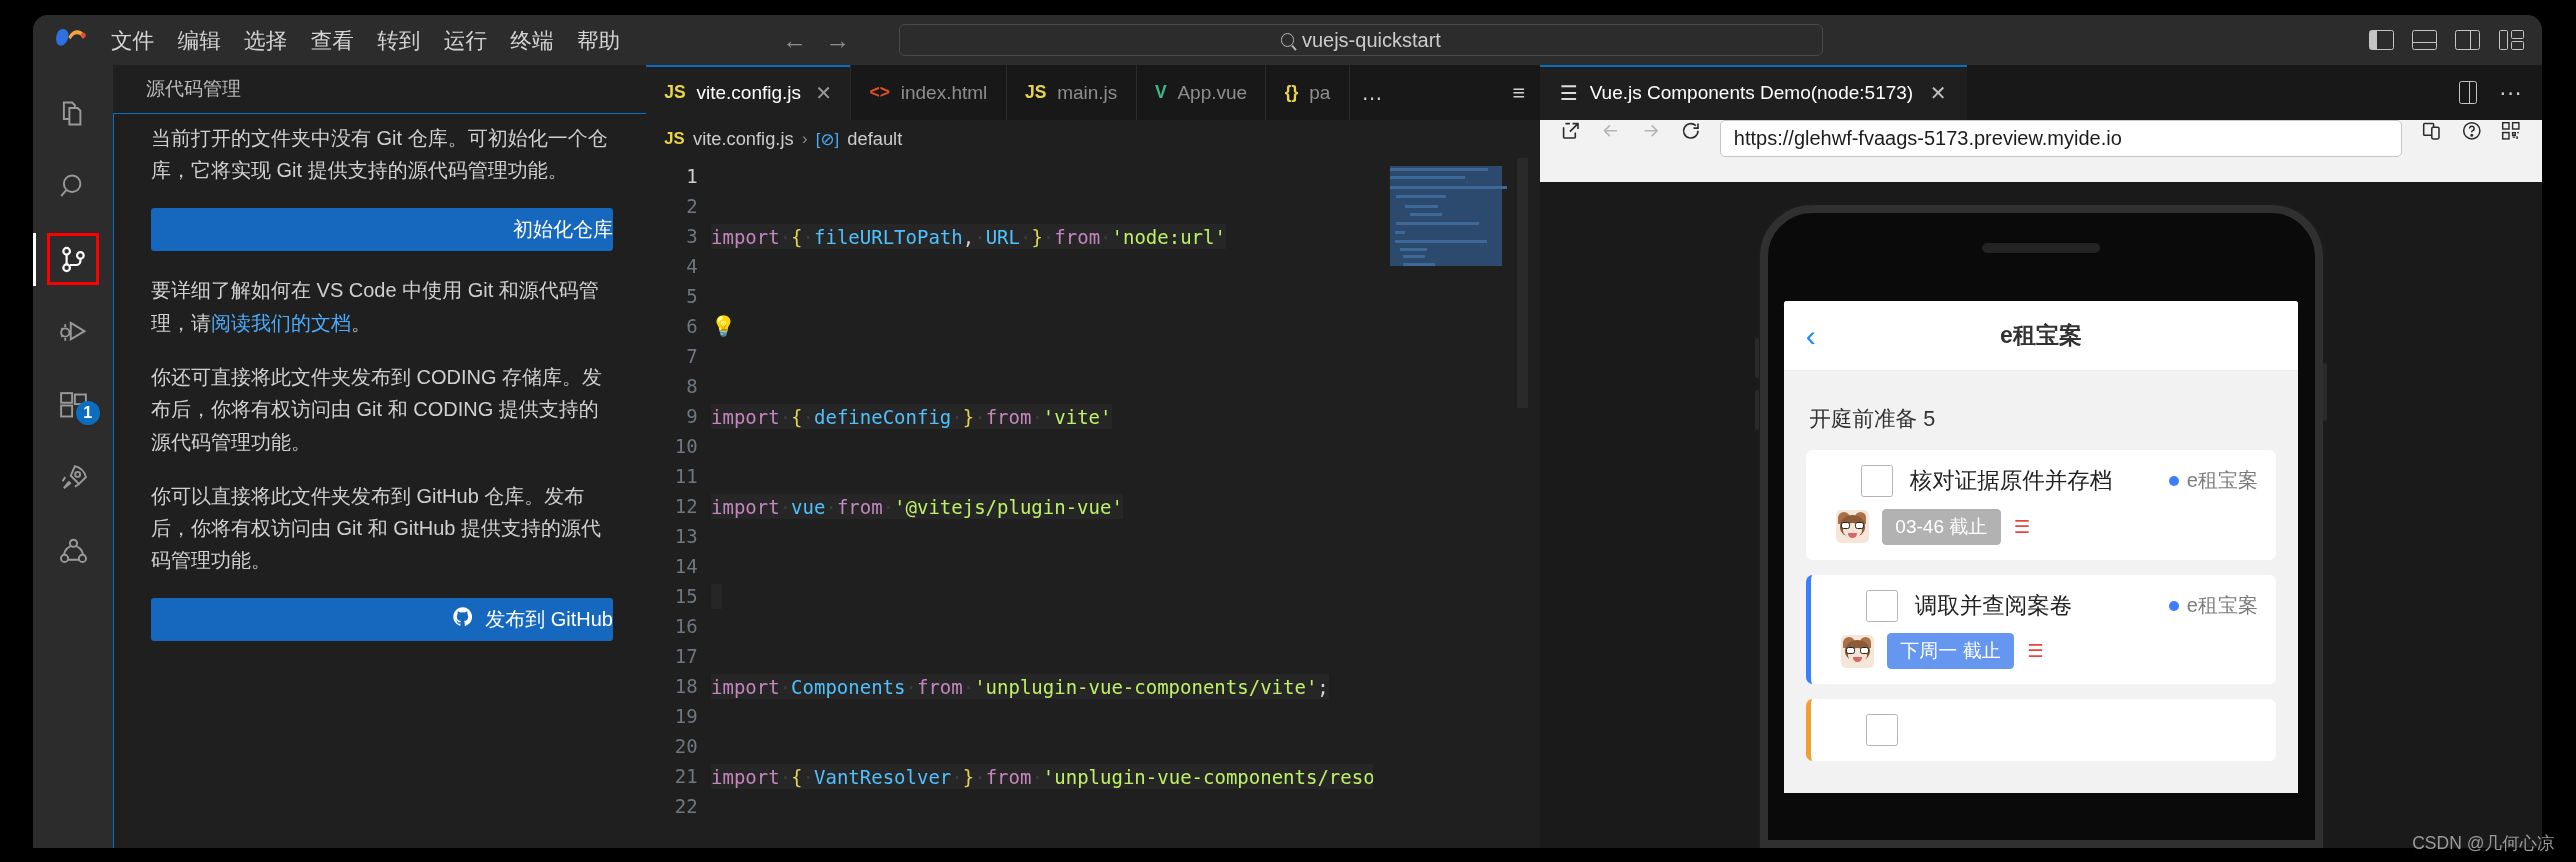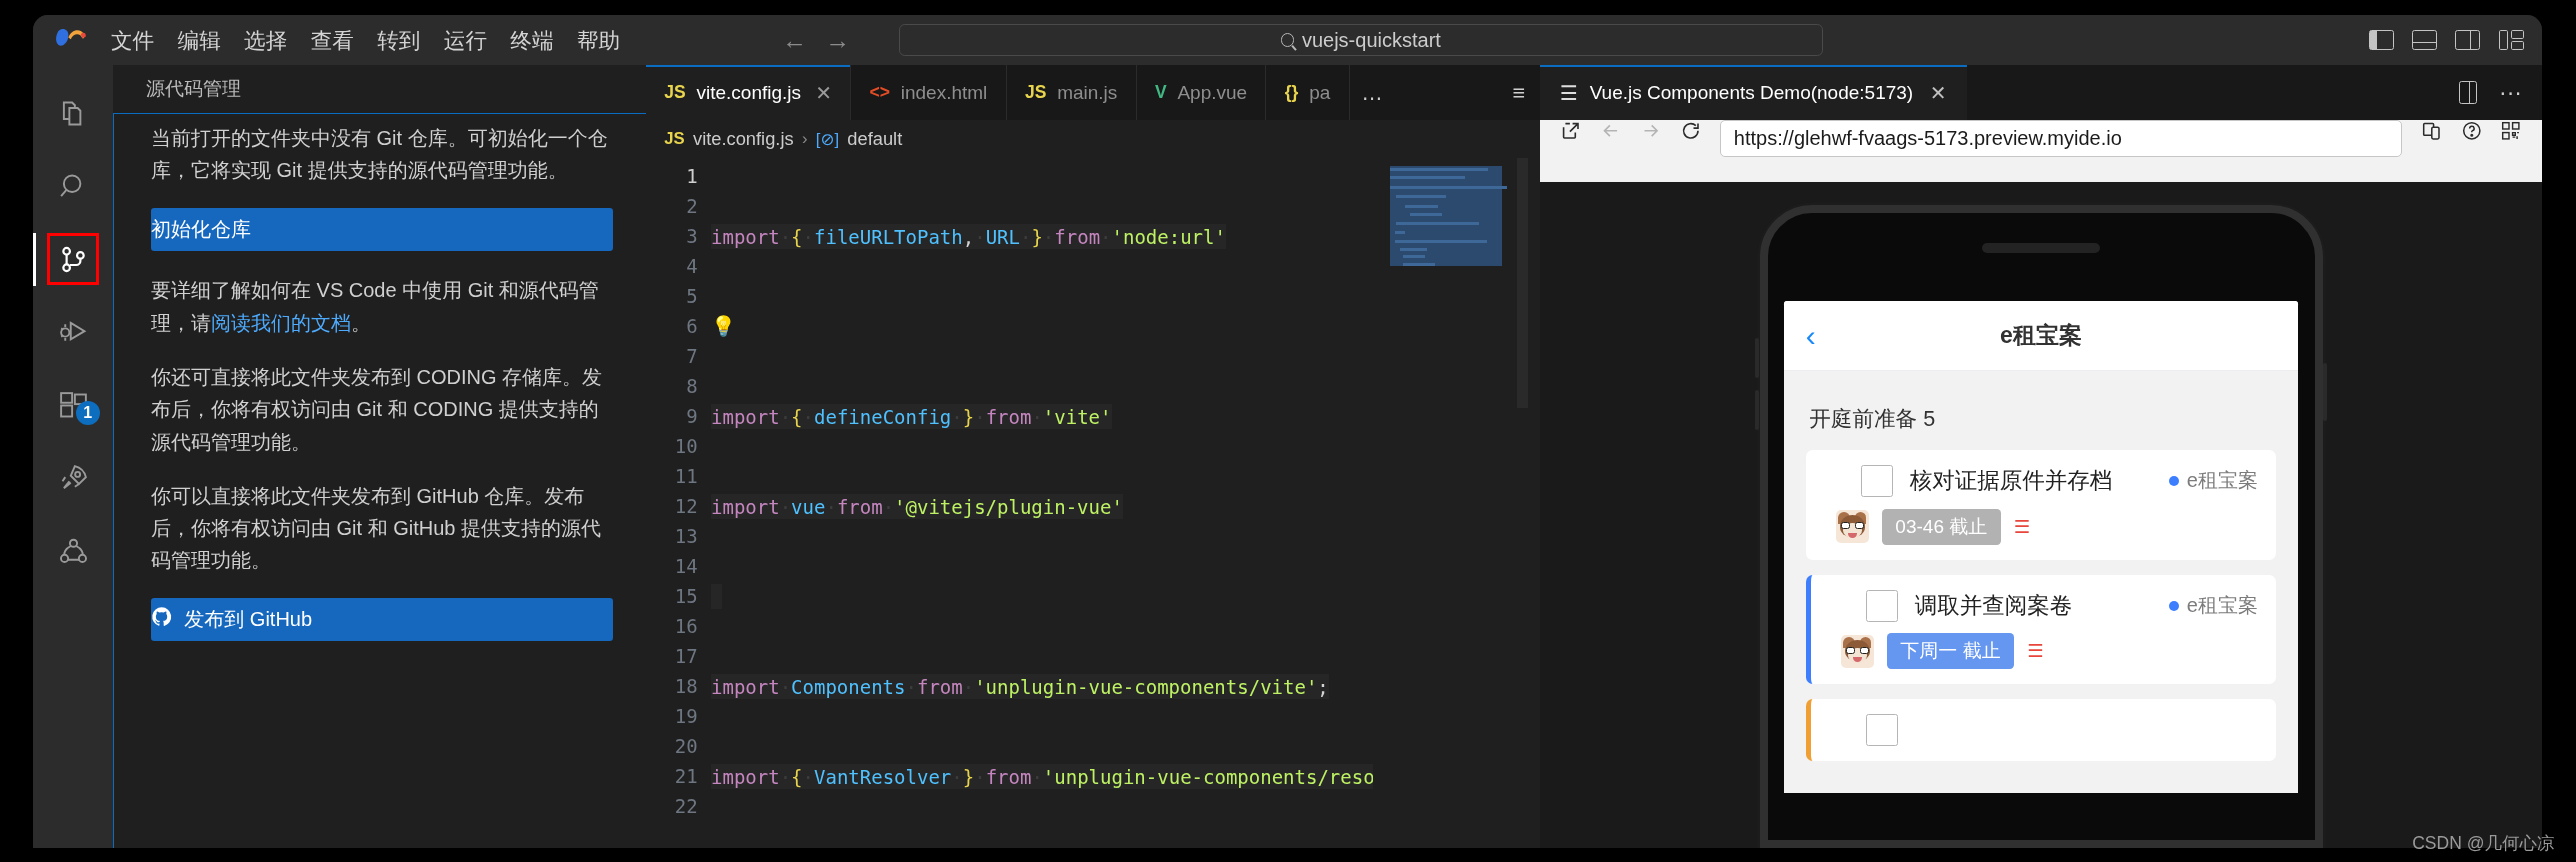--- a/index.html
+++ b/index.html
@@ -192,21 +192,21 @@
   .scm-p {
     color: #d0d0d0;
     font-size: 20px;
     line-height: 1.62;
     margin-bottom: 21.6px;
   }
   .scm-link { color: #4daafc; cursor: pointer; }
   .scm-btn {
     display: flex;
     align-items: center;
-    justify-content: flex-start;
+    justify-content: flex-end;
     gap: 11.7px;
     background: #1668bf;
     color: #ffffff;
     font-size: 20px;
     height: 43px;
     border-radius: 3.3px;
     margin-bottom: 23px;
     cursor: pointer;
   }
 

